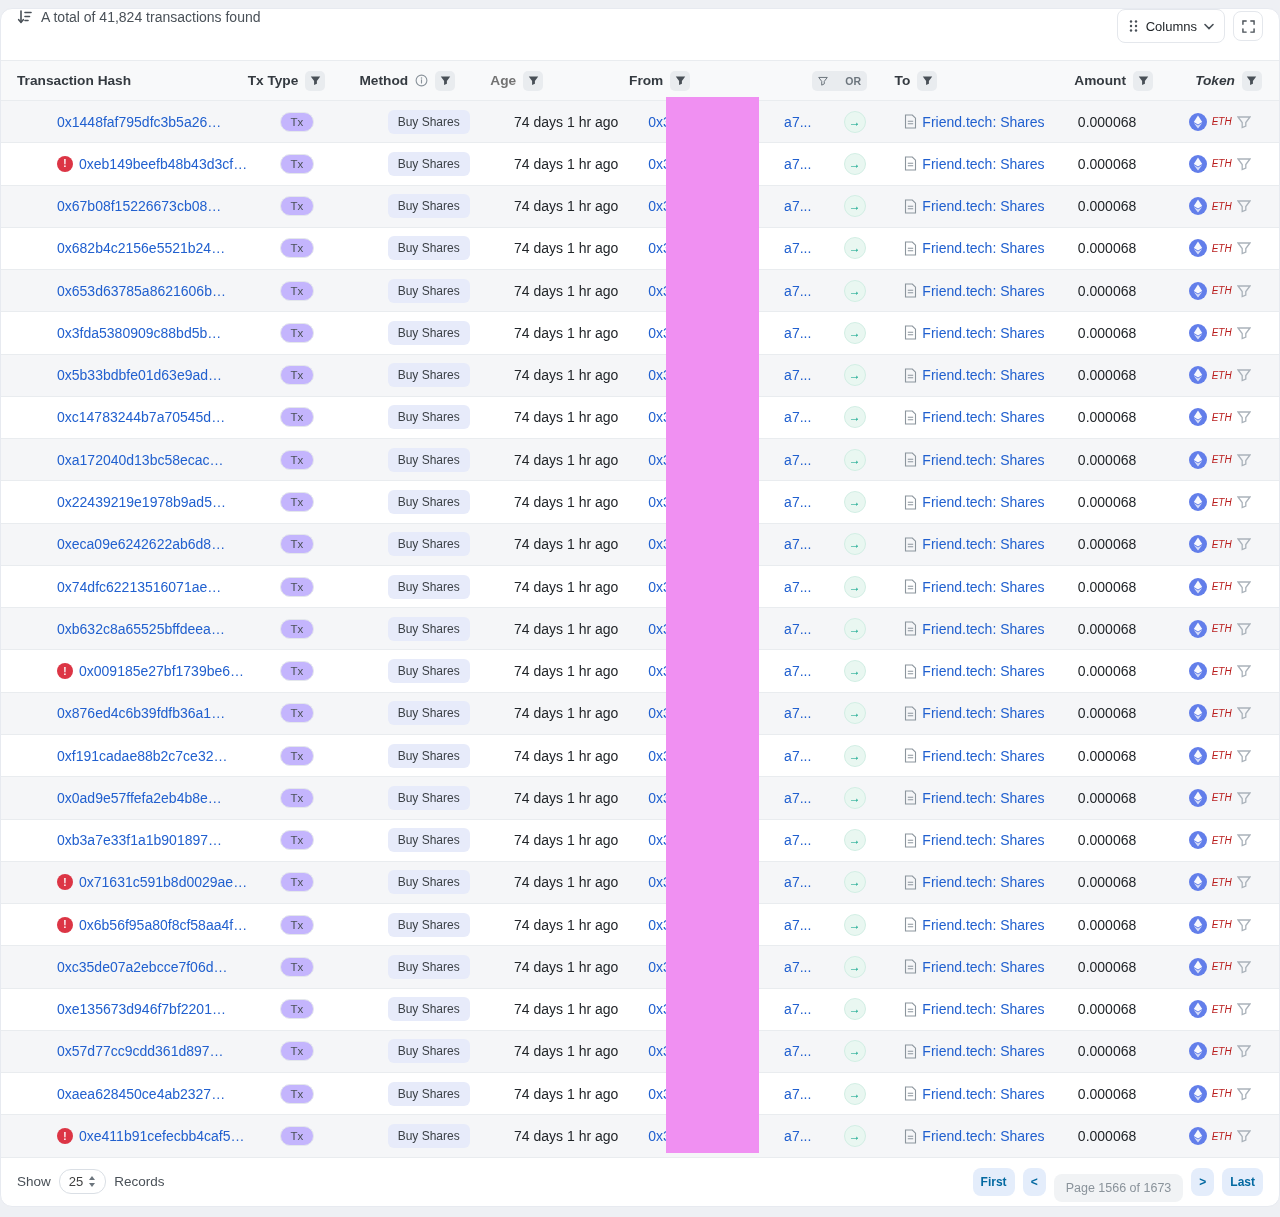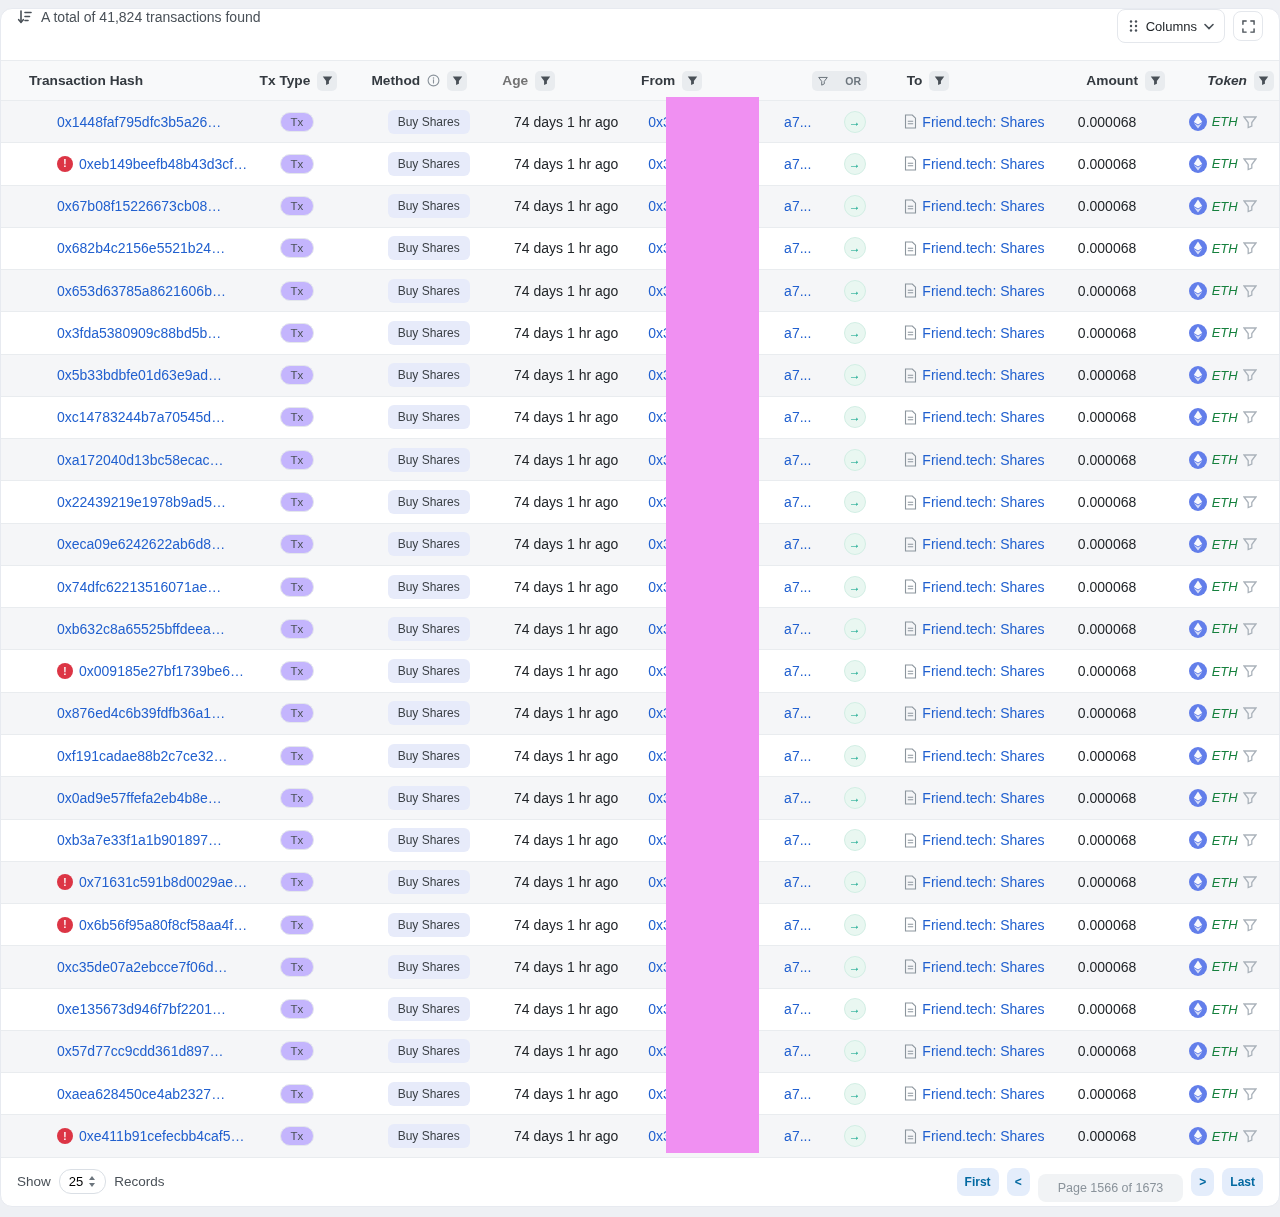--- a/index.html
+++ b/index.html
@@ -8,21 +8,21 @@
 
   
   .toolbar { height:52px; display:flex; align-items:flex-start; justify-content:space-between; padding:0 16px; border-bottom:1px solid #e9ecef; }
   .toolbar-left { display:flex; align-items:center; gap:8px; color:#495057; font-size:14px; }
   .toolbar-right { display:flex; align-items:center; gap:8px; }
   .btn { display:flex; align-items:center; gap:7px; height:30px; padding:16px 10px; background:#fff; border:1px solid #e4e7ec; border-radius:8px; font-size:13px; color:#212529; cursor:pointer; }
   .btn-square { width:30px; justify-content:center; padding:0; }
 
   
   .thead { height:40px; background:#f8f9fa; border-bottom:1px solid #e9ecef; display:flex; align-items:center; font-size:13.7px; font-weight:700; color:#343a40; }
-  .th { display:flex; align-items:center; gap:7px; padding-left:28px; }
+  .th { display:flex; align-items:center; gap:7px; padding-left:16px; }
   .th.age-col { color:#737373; }
   .filter-box { width:20px; height:20px; background:#e9ecef; border-radius:5px; display:inline-flex; align-items:center; justify-content:center; color:#495057; cursor:pointer; }
   .or-badge { height:20px; background:#e9ecef; border-radius:5px; display:inline-flex; align-items:center; gap:17px; padding:0 6px; color:#6c757d; font-size:10.5px; font-weight:700; cursor:pointer; }
   .info-icon { color:#8a939b; display:inline-flex; }
 
   
   .c1{width:231px;} .c2{width:112px;} .c3{width:131px;} .c4{width:139px;} .c5{width:188px;}
   .c6{width:78px; justify-content:center; padding-left:0;} .c7{width:180px;} .c8{width:121px;} .c9{width:100px;font-style:italic;}
 
   
@@ -33,30 +33,30 @@
   .td.c6 { justify-content:center; padding-left:0; }
   .td.c9 { padding-left:6px; gap:5px; }
   a.link { color:#2160cf; text-decoration:none; cursor:pointer; }
   .err-icon { width:16px; height:16px; min-width:16px; border-radius:50%; background:#dc3545; color:#fff; font-size:10px; font-weight:700; display:inline-flex; align-items:center; justify-content:center; margin-right:6px; }
   .pill-tx { border:1px solid #e4e7ec; background:#c4b5fd; border-radius:999px; padding:3px 10px; font-size:11.5px; color:#495057; }
   .badge-method { background:#e7ebfa; border-radius:6px; padding:5px 10px; font-size:12px; color:#3b4046; }
   .from-gap { display:inline-block; width:90px; }
   .arrow-circle { width:22px; height:22px; border-radius:50%; background:#e9f7f1; border:1px solid #d2eee4; color:#00a186; font-size:12px; display:inline-flex; align-items:center; justify-content:center; }
   .doc-icon { color:#8c959d; display:inline-flex; margin-right:5px; }
   .eth-circle { width:18px; height:18px; min-width:18px; border-radius:50%; background:#627eea; display:inline-flex; align-items:center; justify-content:center; }
-  .token-label { color:#15803d; font-size:13px; }
+  .token-label { color:#b91c1c; font-size:10px; }
   .funnel-outline { color:#aab2ba; display:inline-flex; cursor:pointer; }
 
   
   .tfoot { height:48px; display:flex; align-items:center; justify-content:space-between; padding:0 16px; }
   .tfoot-left { display:flex; align-items:center; gap:8px; font-size:13.5px; color:#495057; }
-  .page-select { display:flex; align-items:center; gap:5px; border:1px solid #dadfe5; border-radius:12px; padding:4px 9px; font-size:13px; color:#000000; background:#fff; cursor:pointer; }
+  .page-select { display:flex; align-items:center; gap:5px; border:1px solid #dadfe5; border-radius:12px; padding:4px 9px; font-size:13px; color:#404040; background:#fff; cursor:pointer; }
   .pagination { display:flex; align-items:center; gap:8px; }
   .pg-btn { background:#e4edfb; color:#0369a1; border:none; border-radius:8px; padding:7px 8px; font-size:12px; font-weight:700; cursor:pointer; font-family:inherit; }
-  .pg-status { background:#f1f3f5; color:#8a939b; border-radius:8px; padding:7px 20px; font-size:12.5px;margin-top:12px; }
+  .pg-status { background:#f1f3f5; color:#8a939b; border-radius:8px; padding:7px 12px; font-size:12.5px;margin-top:12px; }
 
   
   .redaction { position:absolute; left:666px; top:97px; width:93px; height:1056px; background:#f090f2; z-index:50; }
 </style>
 </head>
 <body>
 
 <div class="card">
 
   <div class="toolbar">

